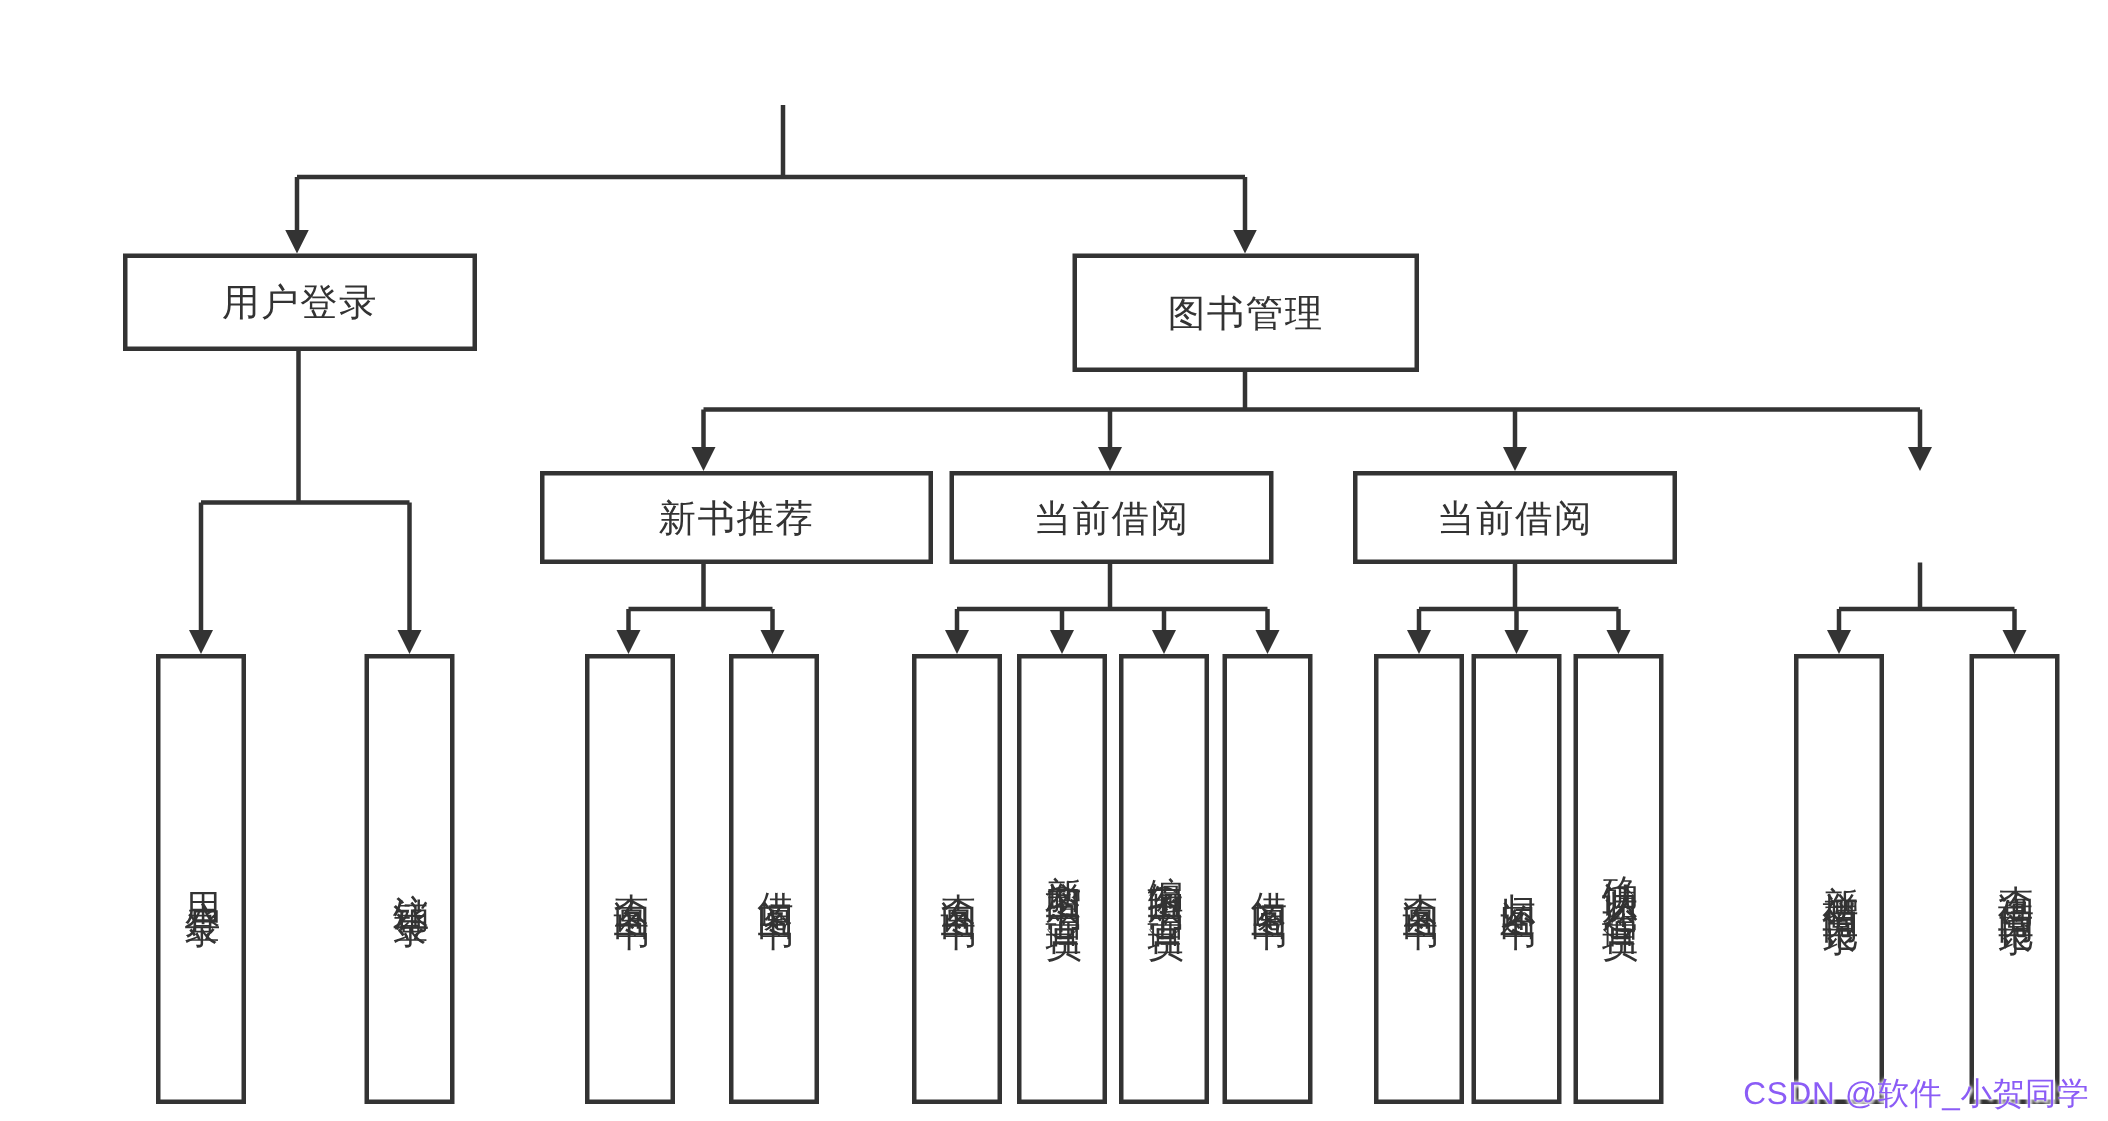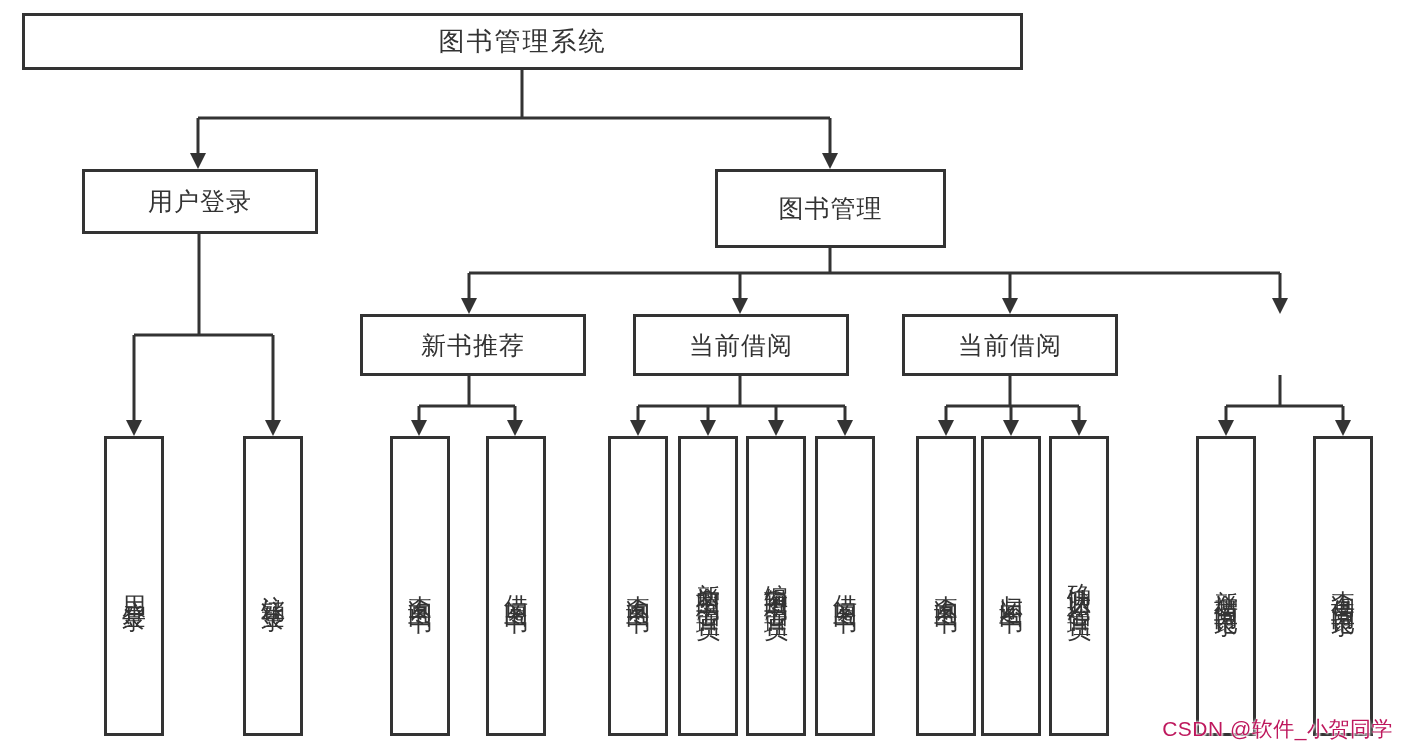--- a/index.html
+++ b/index.html
@@ -18,34 +18,34 @@
     writing-mode:vertical-rl;text-orientation:mixed;
     font-size:24px;line-height:1;letter-spacing:5px;white-space:nowrap;
   }
   
   .n-root{left:22px;top:13px;width:1001px;height:57px;}
   
   .n-login{left:82px;top:169px;width:236px;height:65px;}
   .n-mgmt{left:715px;top:169px;width:231px;height:79px;}
   
   .lv3{top:314px;height:62px;}
-  .n-newbook{left:360px;width:226px;}
+  .n-newbook{left:360px;width:262px;}
   .n-borrow{left:633px;width:216px;}
   .n-current{left:902px;width:216px;text-align:right;}
   .n-records{left:1171px;width:220px;}
   
   .leaf{top:436px;width:60px;height:300px;}
   .l-a1{left:104px;} .l-a2{left:243px;}
   .l-b1{left:390px;} .l-b2{left:486px;}
   .l-c1{left:608px;} .l-c2{left:678px;} .l-c3{left:746px;} .l-c4{left:815px;}
   .l-d1{left:916px;} .l-d2{left:981px;} .l-d3{left:1049px;}
   .l-e1{left:1196px;} .l-e2{left:1313px;}
   .watermark{
     position:absolute;z-index:3;right:12px;bottom:4px;
-    font-size:21px;color:#be185d;letter-spacing:0.5px;white-space:nowrap;
+    font-size:21px;color:#8b5cf6;letter-spacing:0.5px;white-space:nowrap;
     text-shadow:0 0 2px #fff,0 0 3px #fff,1px 1px 2px #fff;
   }
 </style>
 </head>
 <body>
 
 <div class="canvas">
 
   <svg class="connectors" width="1405" height="747" viewBox="0 0 1405 747">
     <defs>
@@ -78,23 +78,20 @@
       <line x1="776" y1="406" x2="776" y2="431" marker-end="url(#arrow)"></line>
       <line x1="845" y1="406" x2="845" y2="431" marker-end="url(#arrow)"></line>
       <line x1="946" y1="406" x2="946" y2="431" marker-end="url(#arrow)"></line>
       <line x1="1011" y1="406" x2="1011" y2="431" marker-end="url(#arrow)"></line>
       <line x1="1079" y1="406" x2="1079" y2="431" marker-end="url(#arrow)"></line>
       <line x1="1226" y1="406" x2="1226" y2="431" marker-end="url(#arrow)"></line>
       <line x1="1343" y1="406" x2="1343" y2="431" marker-end="url(#arrow)"></line>
     </g>
   </svg>
 
-  <div class="box root n-root">
-    <span class="hlabel">图书管理系统</span>
-  </div>
 
   <div class="box n-login">
     <span class="hlabel">用户登录</span>
   </div>
   <div class="box n-mgmt">
     <span class="hlabel">图书管理</span>
   </div>
 
   <div class="box lv3 n-newbook">
     <span class="hlabel">新书推荐</span>

